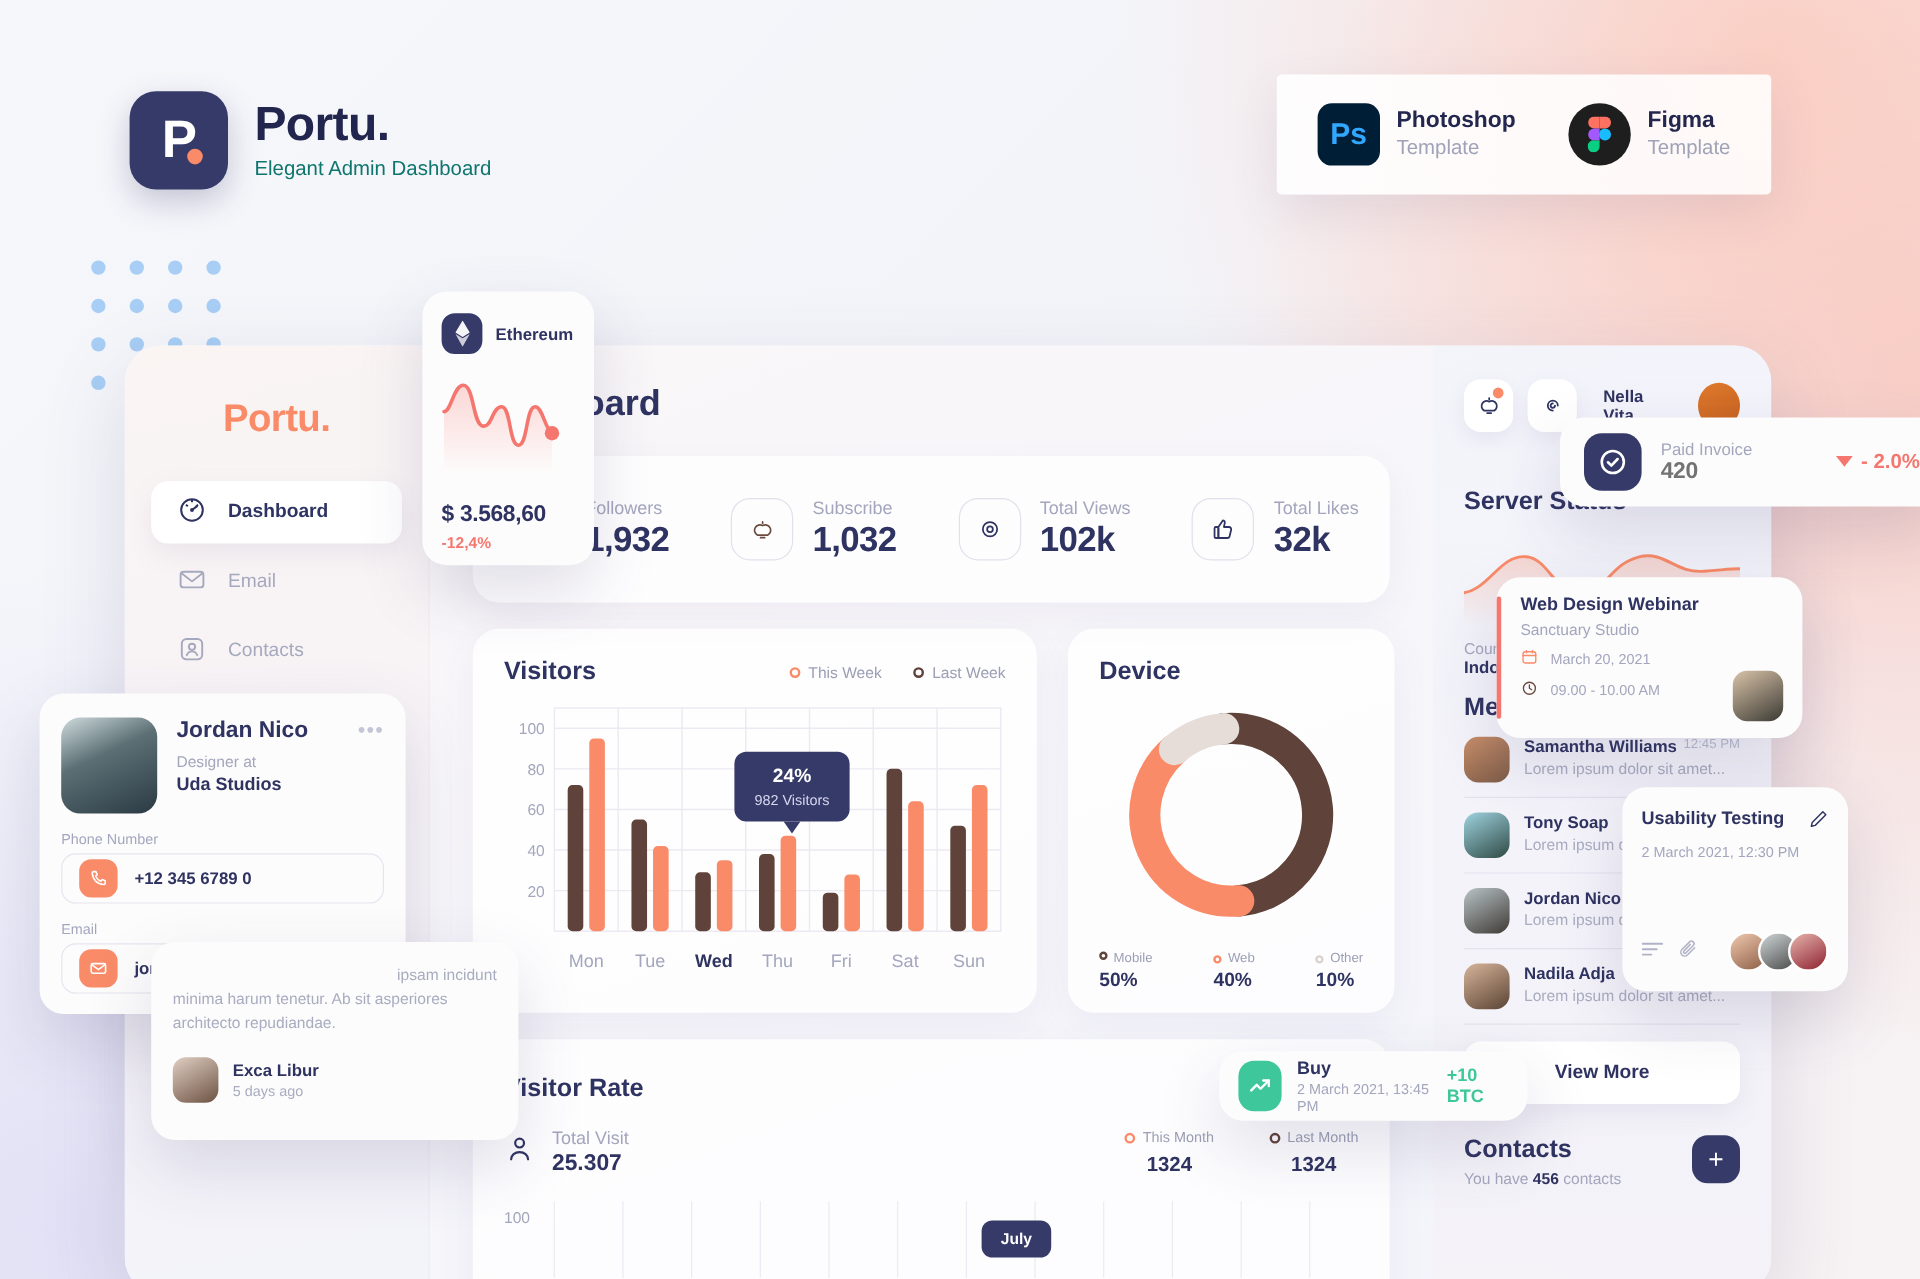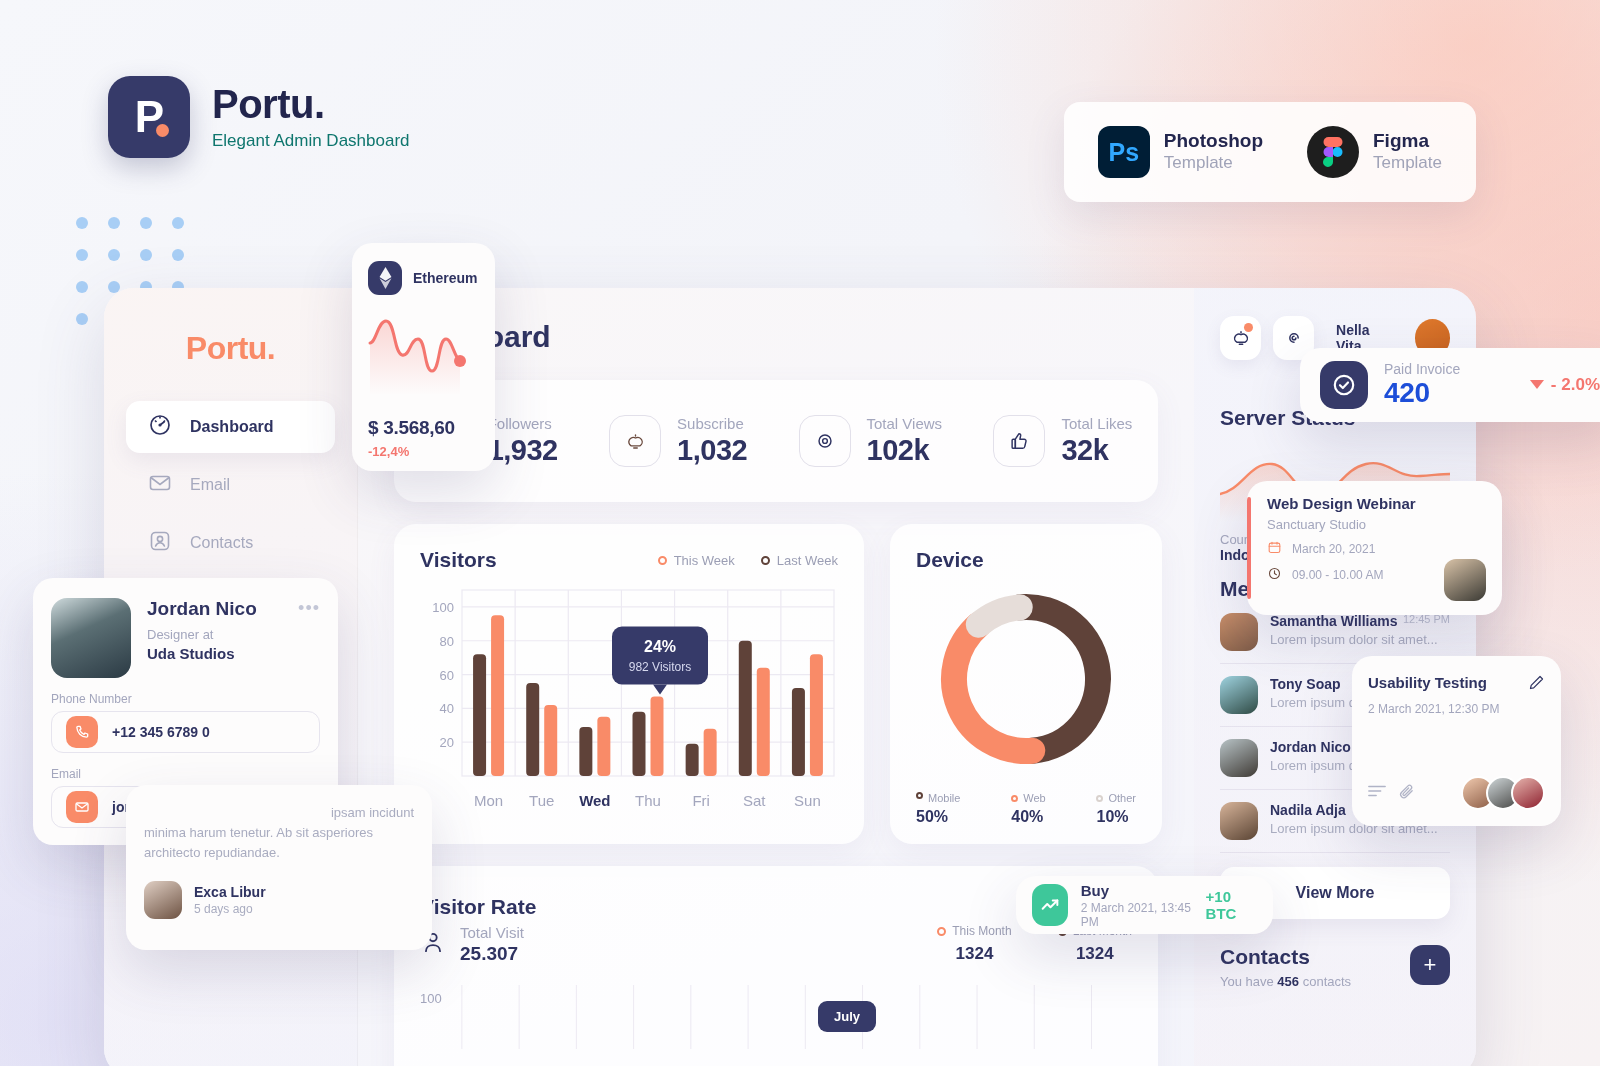--- a/index.html
+++ b/index.html
@@ -25,23 +25,22 @@
     display: flex; align-items: center; justify-content: center; position: relative;
     box-shadow: 0 10px 26px rgba(54,58,105,.26);
   }
   .logo-tile .pletter { color: #fff; font-size: 44px; font-weight: 700; letter-spacing: -1px; }
   .logo-tile .pdot { position: absolute; right: 21px; bottom: 21px; width: 13px; height: 13px; border-radius: 50%; background: #f98b68; }
   .brand-title { font-size: 40px; font-weight: 700; color: #22254d; letter-spacing: -.5px; line-height: 1.05; }
   .brand-sub { font-size: 17px; color: #0f766e; margin-top: 6px; }
 
   .tpl-bar {
     position: absolute; right: 124px; top: 62px; height: 100px; padding: 0 34px;
-    background: rgba(255,255,255,.86); border-radius: 16px; display: flex; align-items: center; gap: 44px;
+    background: rgba(255,255,255,.86); border-radius: 4px; display: flex; align-items: center; gap: 44px;
     box-shadow: 0 14px 40px rgba(90,80,130,.12);
-    margin-top: 40px;
   }
   .tpl-item { display: flex; align-items: center; gap: 14px; }
   .ps-icon { width: 52px; height: 52px; border-radius: 12px; background: #001e36; display:flex; align-items:center; justify-content:center; color: #31a8ff; font-size: 25px; font-weight: 700; }
   .fig-icon { width: 52px; height: 52px; border-radius: 50%; background: #1e1e1e; display:flex; align-items:center; justify-content:center; }
   .tpl-name { font-size: 19px; font-weight: 700; color: #23264e; line-height: 1.15; }
   .tpl-type { font-size: 17px; color: #a0a3b8; line-height: 1.25; }
 
   
   .dots { position: absolute; left: 76px; top: 217px; display: grid; grid-template-columns: repeat(4, 1fr); gap: 20px; }
   .dots i { width: 12px; height: 12px; border-radius: 50%; background: #a8cef5; display: block; }
@@ -144,31 +143,31 @@
   .comment-card { left: 126px; top: 785px; width: 306px; height: 165px; padding: 18px; }
   .cc-text { font-size: 13px; color: #a9acc0; line-height: 1.55; }
   .cc-user { display: flex; align-items: center; gap: 12px; margin-top: 18px; }
   .cc-av { width: 38px; height: 38px; border-radius: 11px; overflow: hidden; }
   .cc-name { font-size: 14px; font-weight: 700; color: #2f3361; }
   .cc-time { font-size: 12px; color: #a9acc0; margin-top: 2px; }
 
   .invoice-card { left: 1300px; top: 348px; width: 320px; height: 74px; padding: 0 20px; display: flex; align-items: center; gap: 16px; }
   .inv-ico { width: 48px; height: 48px; border-radius: 15px; background: #363a69; display: flex; align-items: center; justify-content: center; }
   .inv-label { font-size: 14px; color: #a3a6bd; }
-  .inv-val { font-size: 28px; font-weight: 700; color: #1d4ed8; letter-spacing: -.3px; }
+  .inv-val { font-size: 19px; font-weight: 700; color: #737373; letter-spacing: -.3px; }
   .inv-delta { margin-left: auto; display: flex; align-items: center; gap: 7px; color: #f4766f; font-size: 17px; font-weight: 600; }
 
   .webinar-card { left: 1247px; top: 481px; width: 255px; height: 134px; padding: 14px 16px 14px 20px; overflow: hidden; }
   .webinar-card::before { content: ""; position: absolute; left: 0; top: 16px; bottom: 16px; width: 4px; border-radius: 3px; background: #f4766f; }
   .wc-title { font-size: 15px; font-weight: 700; color: #2f3361; }
   .wc-sub { font-size: 13px; color: #a3a6bd; margin-top: 5px; }
   .wc-meta { display: flex; align-items: center; gap: 10px; font-size: 12px; color: #a3a6bd; margin-top: 8px; }
   .wc-photo { position: absolute; right: 16px; bottom: 14px; width: 42px; height: 42px; border-radius: 12px; overflow: hidden; }
 
-  .usability-card { left: 1352px; top: 656px; width: 209px; height: 170px; padding: 18px 16px; }
+  .usability-card { left: 1352px; top: 656px; width: 188px; height: 170px; padding: 18px 16px; }
   .uc-title { font-size: 15px; font-weight: 700; color: #2f3361; }
   .uc-date { font-size: 12px; color: #a3a6bd; margin-top: 7px; }
   .uc-foot { position: absolute; left: 16px; right: 16px; bottom: 16px; display: flex; align-items: center; gap: 12px; }
   .uc-avs { margin-left: auto; display: flex; }
   .uc-avs div { width: 34px; height: 34px; border-radius: 50%; overflow: hidden; border: 2px solid #fff; margin-left: -9px; }
 
   .buy-card { left: 1016px; top: 876px; width: 257px; height: 58px; padding: 0 16px; display: flex; align-items: center; gap: 13px; justify-content: space-between; }
   .buy-ico { width: 42px; height: 42px; border-radius: 13px; background: #3ec79a; display: flex; align-items: center; justify-content: center; }
   .buy-name { font-size: 15px; font-weight: 700; color: #2f3361; }
   .buy-time { font-size: 12px; color: #a3a6bd; margin-top: 2px; }
@@ -453,21 +452,21 @@
     <div class="card bottom-card">
       <div style="display:flex;align-items:center;justify-content:space-between">
         <div class="card-title">Visitor Rate</div>
         <div style="width:88px;height:34px;border:1.3px solid #e6e4ee;border-radius:10px;display:flex;align-items:center;justify-content:center;gap:10px;font-size:13px;color:#a3a6bd">
           <span>Month</span>
           <span><svg width="9" height="6" viewBox="0 0 10 6" fill="none" stroke="#a3a6bd" stroke-width="1.8">
                 <path d="M1 1l4 4 4-4" stroke-linecap="round"></path>
               </svg></span>
         </div>
       </div>
-      <div style="display:flex;align-items:flex-start;justify-content:space-between;">
+      <div style="display:flex;align-items:flex-end;justify-content:space-between;margin-top:16px">
         <div style="display:flex;align-items:center;gap:14px">
           <span>
             <svg width="26" height="26" viewBox="0 0 24 24" fill="none" stroke="#2f3361" stroke-width="1.7">
                 <circle cx="12" cy="7" r="3.4"></circle>
                 <path d="M5.5 19.5c0-3.4 2.9-5.6 6.5-5.6s6.5 2.2 6.5 5.6" stroke-linecap="round"></path>
               </svg>
           </span>
           <div>
             <div class="stat-label">Total Visit</div>
             <div style="font-size:19px;font-weight:700;color:#2f3361;margin-top:2px">25.307</div>

